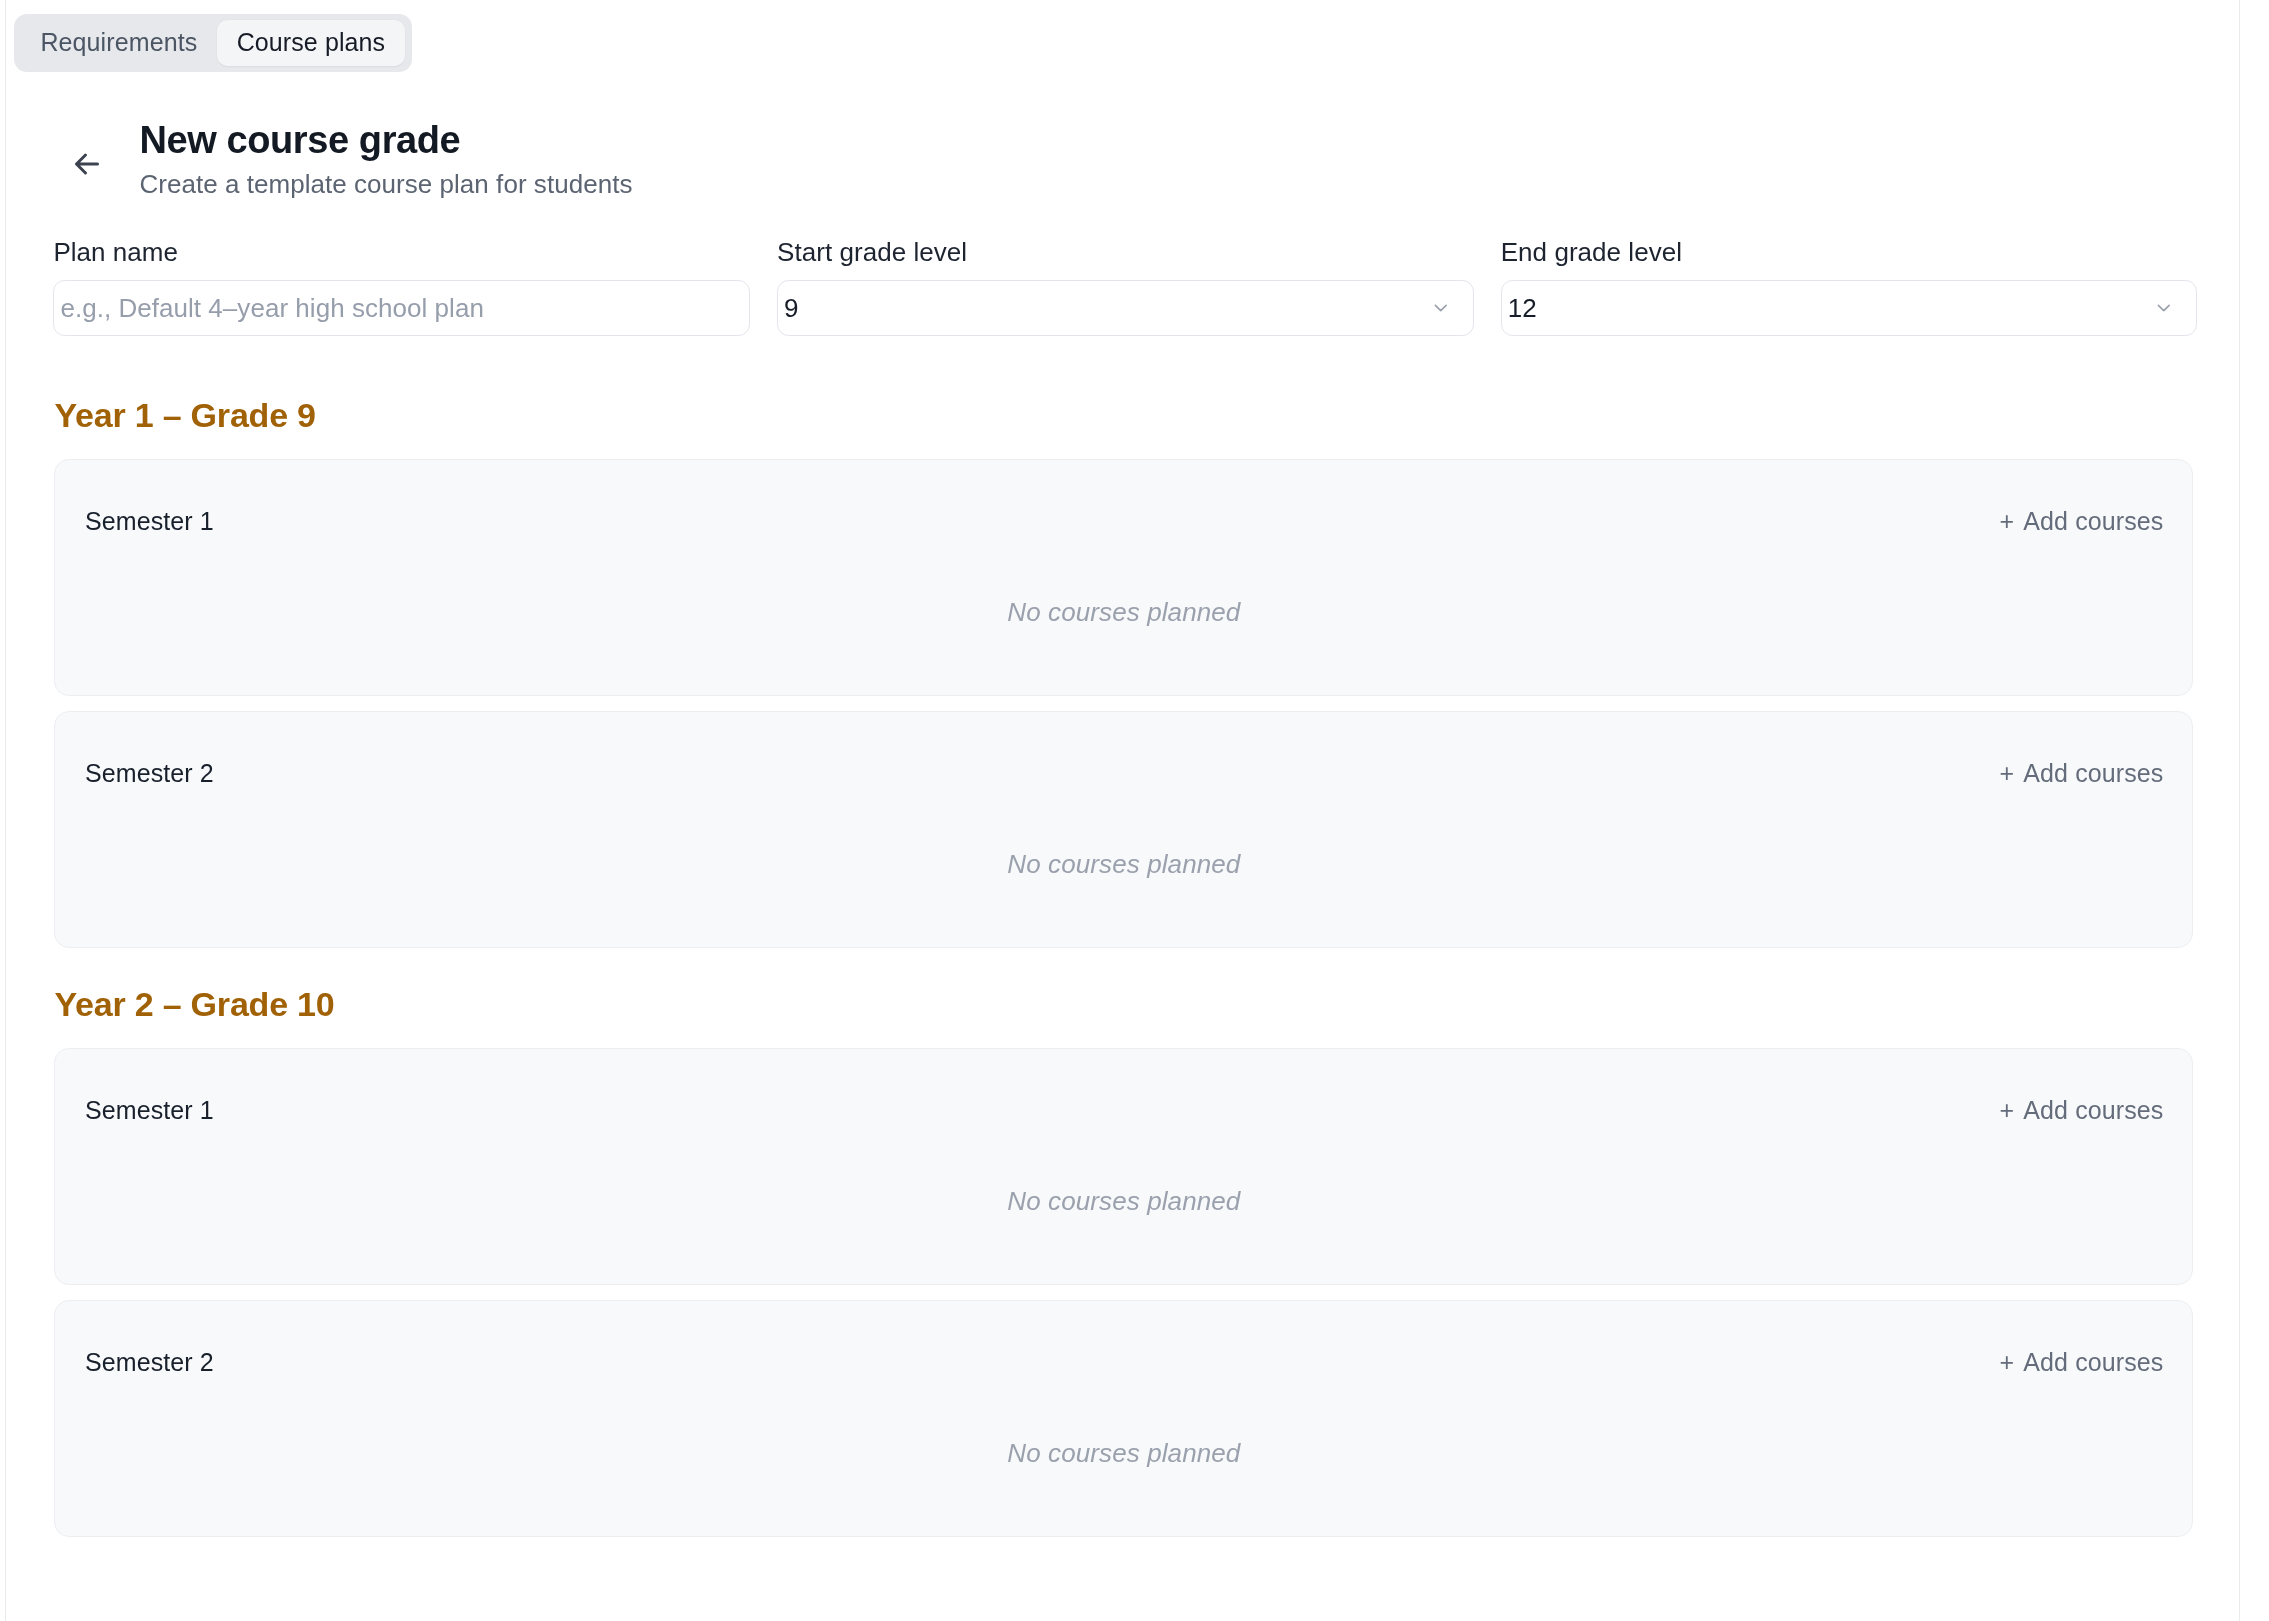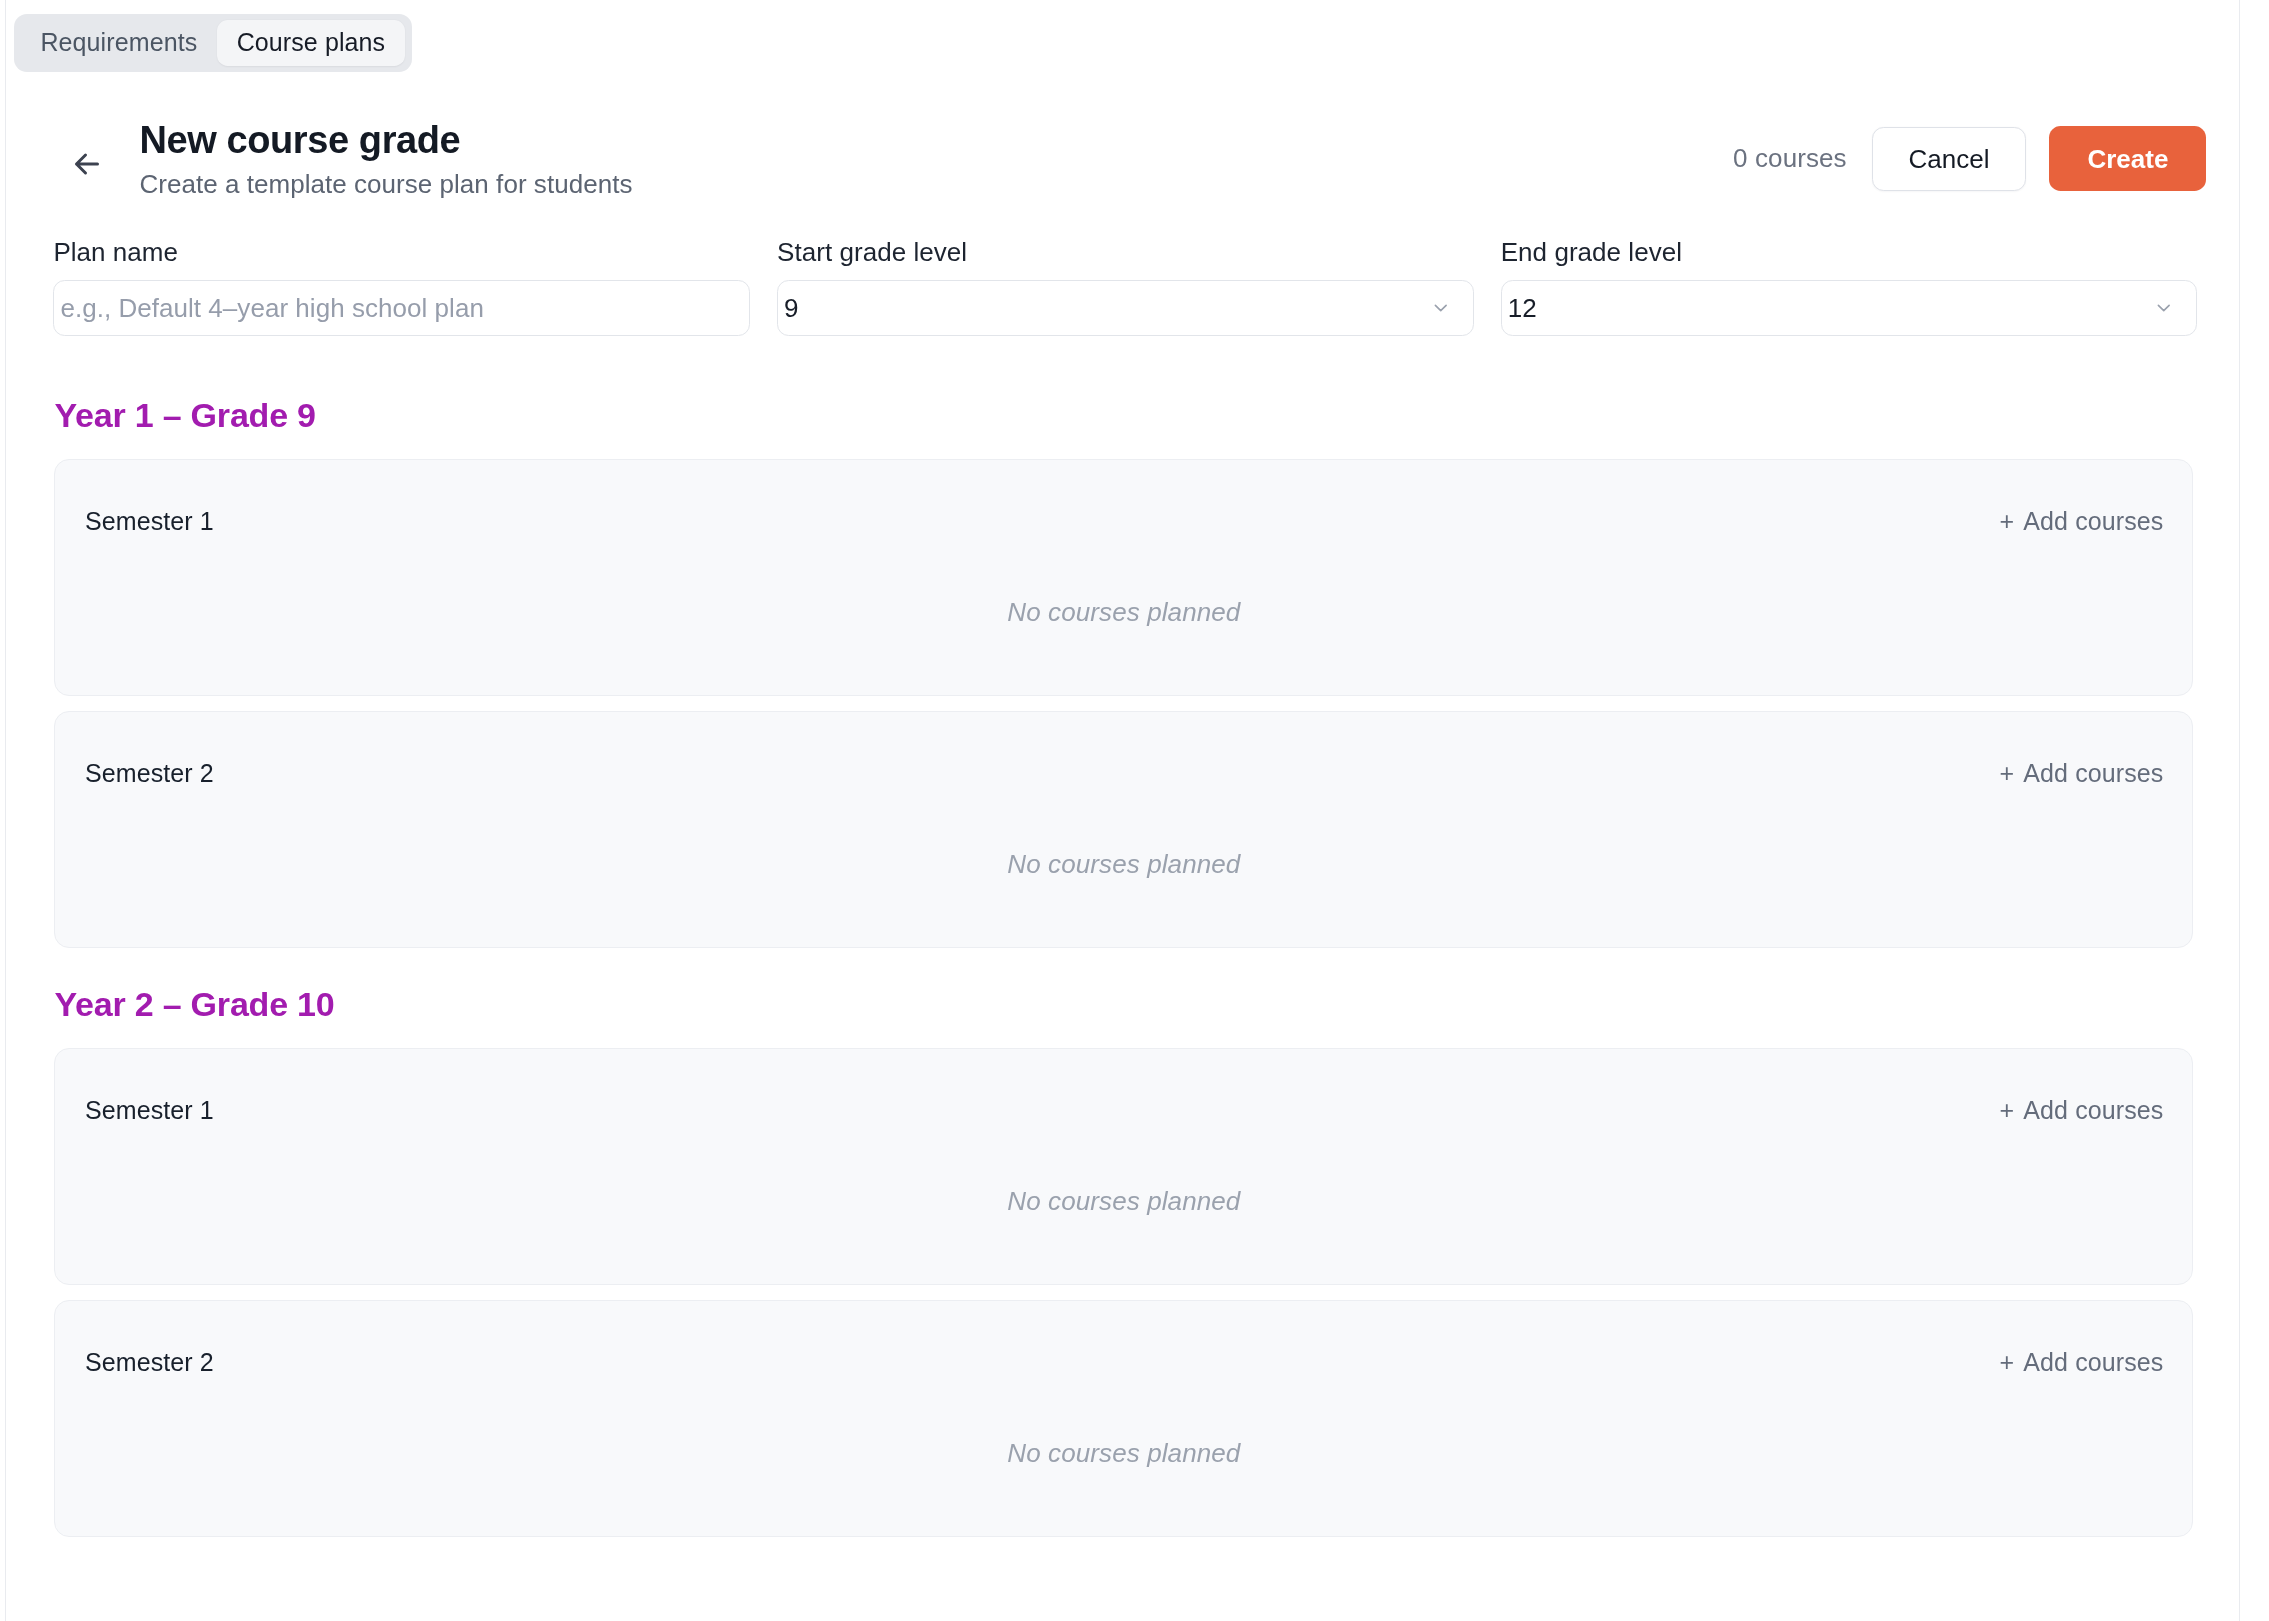--- a/index.html
+++ b/index.html
@@ -218,21 +218,21 @@
     left: 0;
     top: 358px;
     width: 2234px;
   }
 
   .year-section { padding: 0; }
 
   .year-heading {
     font-size: 34px;
     font-weight: 700;
-    color: #a21caf;
+    color: #a16207;
     letter-spacing: -0.2px;
     line-height: 1;
     margin-left: 48px;
     margin-top: 39px;
     margin-bottom: 27px;
   }
 
   .semester-card {
     margin: 0 47px 15px 48px;
     background: #f8f9fb;
@@ -300,25 +300,20 @@
     <svg width="36" height="36" viewBox="0 0 24 24" fill="none">
       <path d="M19 12H5M5 12L11 6M5 12L11 18" stroke="#3c4250" stroke-width="2" stroke-linecap="round" stroke-linejoin="round"></path>
     </svg>
   </div>
 
   <div class="title-block">
     <div class="page-title">New course grade</div>
     <div class="page-subtitle">Create a template course plan for students</div>
   </div>
 
-  <div class="header-actions">
-    <div class="courses-count">0 courses</div>
-    <button class="btn btn-cancel">Cancel</button>
-    <button class="btn btn-create" style="background: rgb(232, 98, 60);">Create</button>
-  </div>
 
   <div class="form-row">
 
     <div class="field">
       <label class="field-label">Plan name</label>
       <div class="input-shell">
         <input class="input-text" type="text" placeholder="e.g., Default 4–year high school plan" value="" style="">
       </div>
     </div>
 

